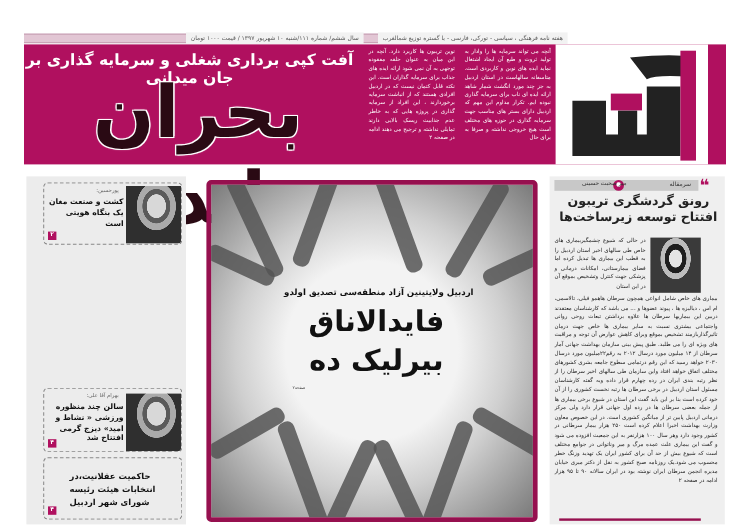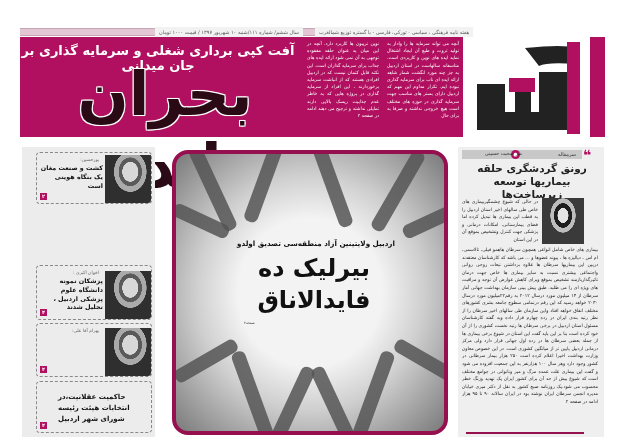--- a/index.html
+++ b/index.html
@@ -25,21 +25,21 @@
   
   .leftcol { position: absolute; left: 22px; top: 147px; width: 133px; height: 290px; background: #ececec; }
   .card { position: absolute; left: 36px; width: 116px; border: 1px dashed #888; border-radius: 4px; background: #ececec; overflow: hidden; }
   .card .who { position: absolute; right: 52px; top: 4px; font-size: 4.5px; color: #666; text-align: right; }
   .card .ttl { position: absolute; right: 48px; top: 11px; width: 64px; font-size: 6.4px; line-height: 8.8px; color: #111; font-weight: bold; }
   .card .photo { position: absolute; right: 0; bottom: 0; width: 46px; height: 48px; background: radial-gradient(ellipse at 55% 35%, #d8d8d8 0 22%, #5a5a5a 23% 32%, #aaa 33% 45%, #2f2f2f 46% 100%); }
   .card .num { position: absolute; left: 3px; bottom: 3px; width: 7px; height: 7px; background: #b0105f; color: #fff; font-size: 5px; line-height: 7px; text-align: center; font-weight: bold; }
   .card .ttl-center { position: absolute; left: 6px; right: 6px; top: 22px; text-align: left; font-size: 7px; line-height: 11px; font-weight: bold; color: #111; margin-left: 15px; }
 
   
-  .feature { position: absolute; left: 172px; top: 150px; width: 276px; height: 285px; border: 4px solid #96104f; border-radius: 16px; background: radial-gradient(ellipse at 50% 50%, #f3f3f3 0 38%, #cfcfcf 60%, #7a7a7a 100%); overflow: hidden; }
+  .feature { position: absolute; left: 172px; top: 150px; width: 276px; height: 285px; border: 4px solid #96104f; border-radius: 4px; background: radial-gradient(ellipse at 50% 50%, #f3f3f3 0 38%, #cfcfcf 60%, #7a7a7a 100%); overflow: hidden; }
   .hand { position: absolute; background: #555; border-radius: 6px; opacity: .85; }
   .feat-kicker { position: absolute; left: 20px; width: 240px; top: 85px; text-align: center; font-size: 7.2px; font-weight: bold; color: #111; }
   .feat-title { position: absolute; left: 10px; width: 256px; top: 98px; text-align: center; font-size: 24px; line-height: 32px; font-weight: bold; color: #111; }
   .feat-page { position: absolute; left: 68px; top: 167px; font-size: 3.5px; color: #333; }
 
   
   .rightcol { position: absolute; left: 458px; top: 147px; width: 146px; height: 290px; background: #efefef; }
   .editorial-bar { position: absolute; left: 462px; top: 150px; width: 120px; height: 9px; background: #c8c8c8; }
   .quote-mark { position: absolute; left: 583px; top: 148px; font-size: 14px; font-weight: bold; color: #b0105f; line-height: 14px; }
   .ed-label { position: absolute; left: 558px; top: 151px; font-size: 5px; color: #333; }
@@ -78,29 +78,24 @@
   <div class="leftcol"></div>
 
   <div class="card" style="top:152px;height:52px;">
     <div class="who">پورحسین:</div>
     <div class="ttl">کشت و صنعت مغان یک بنگاه هویتی است</div>
     <div class="photo"></div>
     <div class="num">۲</div>
   </div>
 
 
-  <div class="card" style="top:265px;height:55px;">
-    <div class="who">اخوان اکبری :</div>
-    <div class="ttl">پزشکان نمونه دانشگاه علوم پزشکی اردبیل ، تجلیل شدند</div>
-    <div class="photo"></div>
-    <div class="num">۴</div>
-  </div>
 
   <div class="card" style="top:323px;height:54px;">
     <div class="who">بهرام آقا علی:</div>
+    <div class="ttl">سالن چند منظوره ورزشی « نشاط و امید» دیزج گرمی افتتاح شد</div>
     <div class="photo"></div>
     <div class="num">۴</div>
   </div>
 
   <div class="card" style="top:381px;height:52px;">
     <div class="ttl-center" style="top:10px;">حاکمیت عقلانیت،در انتخابات هیئت رئیسه شورای شهر اردبیل</div>
     <div class="num">۴</div>
   </div>
 
   <div class="feature">
@@ -111,33 +106,33 @@
     <div class="hand" style="left:-5px;top:60px;width:60px;height:14px;transform:rotate(25deg);"></div>
     <div class="hand" style="left:225px;top:60px;width:60px;height:14px;transform:rotate(-25deg);"></div>
     <div class="hand" style="left:-5px;top:200px;width:70px;height:14px;transform:rotate(-30deg);"></div>
     <div class="hand" style="left:215px;top:200px;width:70px;height:14px;transform:rotate(30deg);"></div>
     <div class="hand" style="left:70px;top:195px;width:14px;height:95px;transform:rotate(-20deg);"></div>
     <div class="hand" style="left:110px;top:210px;width:14px;height:80px;transform:rotate(25deg);"></div>
     <div class="hand" style="left:150px;top:210px;width:14px;height:80px;transform:rotate(-25deg);"></div>
     <div class="hand" style="left:190px;top:195px;width:14px;height:95px;transform:rotate(20deg);"></div>
     <div class="feat-kicker">اردبیل ولایتینین آزاد منطقه‌سی تصدیق اولدو</div>
     <div class="feat-title">
+      <div>فایدالاناق</div>
       <div>بیرلیک ده</div>
-      <div>فایدالاناق</div>
     </div>
     <div class="feat-page">صفحه۲</div>
   </div>
 
   <div class="rightcol"></div>
   <div class="editorial-bar"></div>
   <div class="quote-mark">❝</div>
   <div class="ed-label">سرمقاله</div>
   <div class="ed-dot">●</div>
   <div class="ed-author">میر صحبت حسینی</div>
   <div class="ed-title">
-    <div>رونق گردشگری حلقه</div>
-    <div>بیماریها توسعه زیرساخت‌ها</div>
+    <div>رونق گردشگری تریبون</div>
+    <div>افتتاح توسعه زیرساخت‌ها</div>
   </div>
   <div class="ed-photo"></div>
   <div class="ed-lead">در حالی که شیوع چشمگیربیماری های خاص طی سالهای اخیر استان اردبیل را به قطب این بیماری ها تبدیل کرده اما فضای بیمارستانی، امکانات درمانی و پزشکی جهت کنترل وتشخیص بموقع آن در این استان</div>
   <div class="ed-body" style="height:184px;overflow:hidden;">بیماری های خاص شامل انواعی همچون سرطان هاهمو فیلی، تالاسمی، ام اس ، دیالیزه ها ، پیوند عضوها و ... می باشد که کارشناسان معتقدند دربین این بیماریها سرطان ها علاوه برداشتن تبعات روحی روانی واجتماعی بیشتری نسبت به سایر بیماری ها خاص جهت درمان تاثیرگذاربازمند تشخیص بموقع وبرای کاهش عوارض آن توجه و مراقبت های ویژه ای را می طلبد. طبق پیش بینی سازمان بهداشت جهانی آمار سرطان از ۱۴ میلیون مورد درسال ۲۰۱۲ به رقم۲۲میلیون مورد درسال ۲۰۳۰ خواهد رسید که این رقم درتمامی سطوح جامعه بشری کشورهای مختلف اتفاق خواهد افتاد واین سازمان طی سالهای اخیر سرطان را از نظر رتبه بندی ایران در رده چهارم قرار داده وبه گفته کارشناسان مسئول استان اردبیل در برخی سرطان ها رتبه نخست کشوری را از آن خود کرده است بنا بر این باید گفت این استان در شیوع برخی بیماری ها از جمله بعضی سرطان ها در رده اول جهانی قرار دارد ولی مرکز درمانی اردبیل پایین تر از میانگین کشوری است. در این خصوص معاون وزارت بهداشت اخیرا اعلام کرده است ۲۵۰ هزار بیمار سرطانی در کشور وجود دارد وهر سال ۱۰۰ هزارنفر به این جمعیت افزوده می شود و گفت این بیماری علت عمده مرگ و میر وناتوانی در جوامع مختلف است که شیوع بیش از حد آن برای کشور ایران یک تهدید وزنگ خطر محسوب می شود.یک روزنامه صبح کشور به نقل از دکتر میری خیابان مدیره انجمن سرطان ایران نوشته بود در ایران سالانه ۹۰ تا ۹۵ هزار ادامه در صفحه ۲</div>
   <div class="ed-rule"></div>
 </div>
 
 </body></html>

